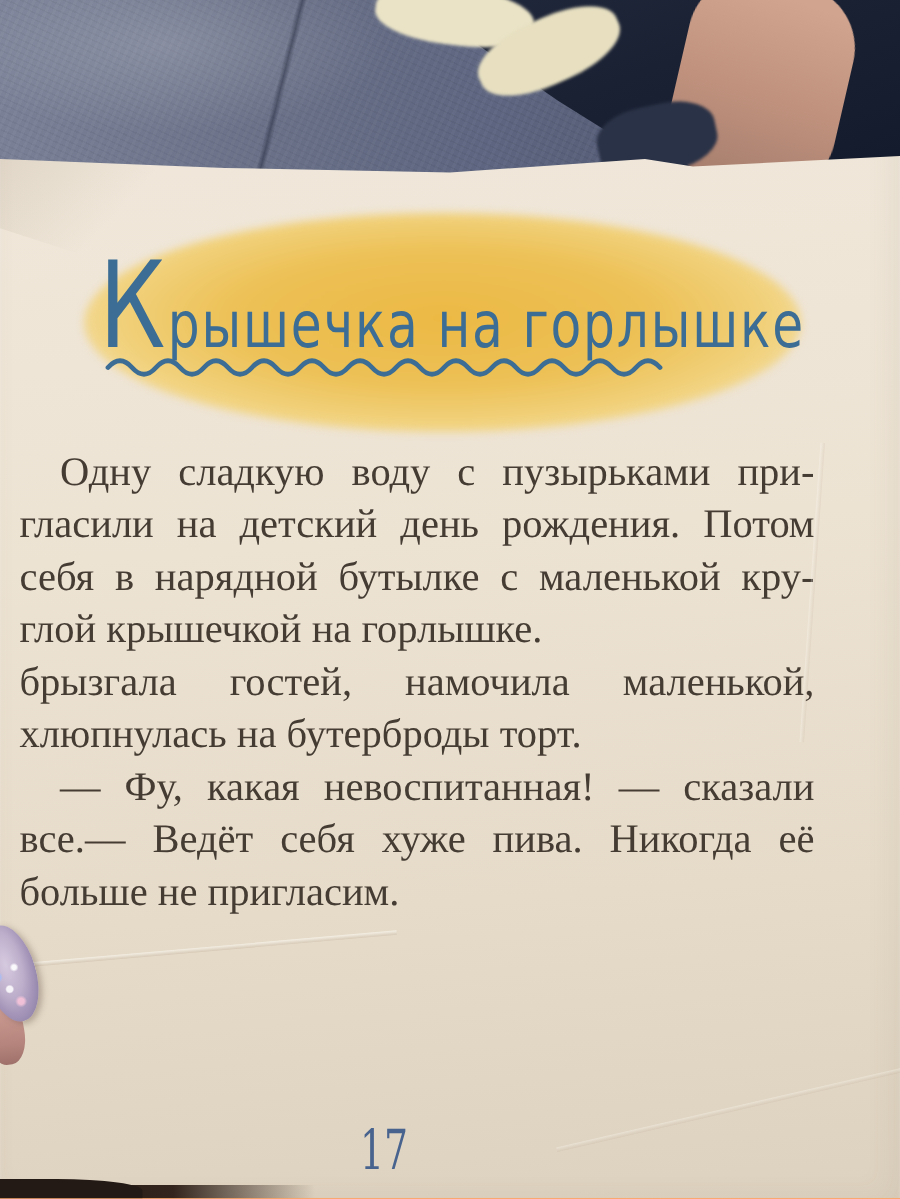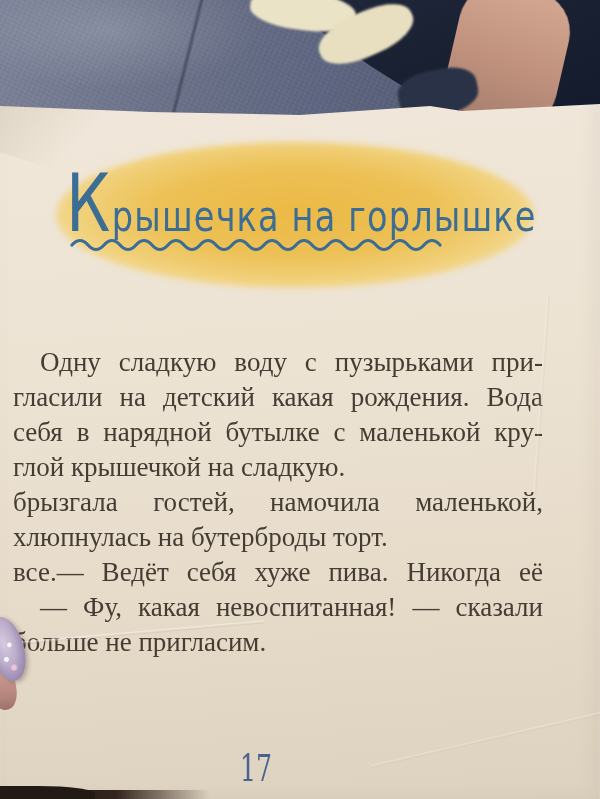--- a/index.html
+++ b/index.html
@@ -45,21 +45,21 @@
     filter:blur(3px);}
   .story-title{position:absolute;left:66px;top:168px;width:420px;margin:0;
     font-family:"DejaVu Sans",sans-serif;font-weight:400;
     font-size:43px;line-height:72px;letter-spacing:1.5px;color:#3c6d94;
     transform:scale(.78,1);transform-origin:left center;white-space:nowrap;}
   .story-title::first-letter{font-size:80px;letter-spacing:2px;}
   .title-underline{position:absolute;left:70px;top:236px;}
 
   
   .story-text{position:absolute;left:13px;top:297px;width:530px;
-    font-size:27px;line-height:35px;color:#453c33;margin-top:48px;}
+    font-size:27px;line-height:35px;color:#453c33;}
   .para{margin:0;}
   .line{text-align:justify;text-align-last:justify;white-space:normal;}
   .line.first{text-indent:27px;}
   .line.last{text-align-last:left;}
 
   
   .page-number{position:absolute;left:216px;top:748px;width:80px;text-align:center;
     font-family:"DejaVu Serif",serif;font-size:35px;color:#47638e;
     transform:scale(.72,1.05);}
 
@@ -113,31 +113,31 @@
 
     <div class="title-highlight"></div>
     <h1 class="story-title">Крышечка на горлышке</h1>
     <svg class="title-underline" width="382" height="16" viewBox="0 0 382 16">
       <path d="M2 9 q8 -9 16 0 t16 0 t16 0 t16 0 t16 0 t16 0 t16 0 t16 0 t16 0 t16 0 t16 0 t16 0 t16 0 t16 0 t16 0 t16 0 t16 0 t16 0 t16 0 t16 0 t16 0 t16 0 t16 0" fill="none" stroke="#3c6d94" stroke-width="3.2" stroke-linecap="round"></path>
     </svg>
 
     <div class="story-text">
         <div class="para">
           <div class="line first">Одну сладкую воду с пузырьками при-</div>
-          <div class="line">гласили на детский какая рождения. Вода</div>
+          <div class="line">гласили на детский день рождения. Потом</div>
           <div class="line">себя в нарядной бутылке с маленькой кру-</div>
-          <div class="line last">глой крышечкой на сладкую.</div>
+          <div class="line last">глой крышечкой на горлышке.</div>
         </div>
         <div class="para">
           <div class="line">брызгала гостей, намочила маленькой,</div>
           <div class="line last">хлюпнулась на бутерброды торт.</div>
         </div>
         <div class="para">
+          <div class="line first">— Фу, какая невоспитанная! — сказали</div>
           <div class="line">все.— Ведёт себя хуже пива. Никогда её</div>
-          <div class="line first">— Фу, какая невоспитанная! — сказали</div>
           <div class="line last">больше не пригласим.</div>
         </div>
       </div>
 
     <div class="page-number">17</div>
 
     <div class="crease crease-1"></div>
     <div class="crease crease-2"></div>
     <div class="crease crease-3"></div>
   </div>

